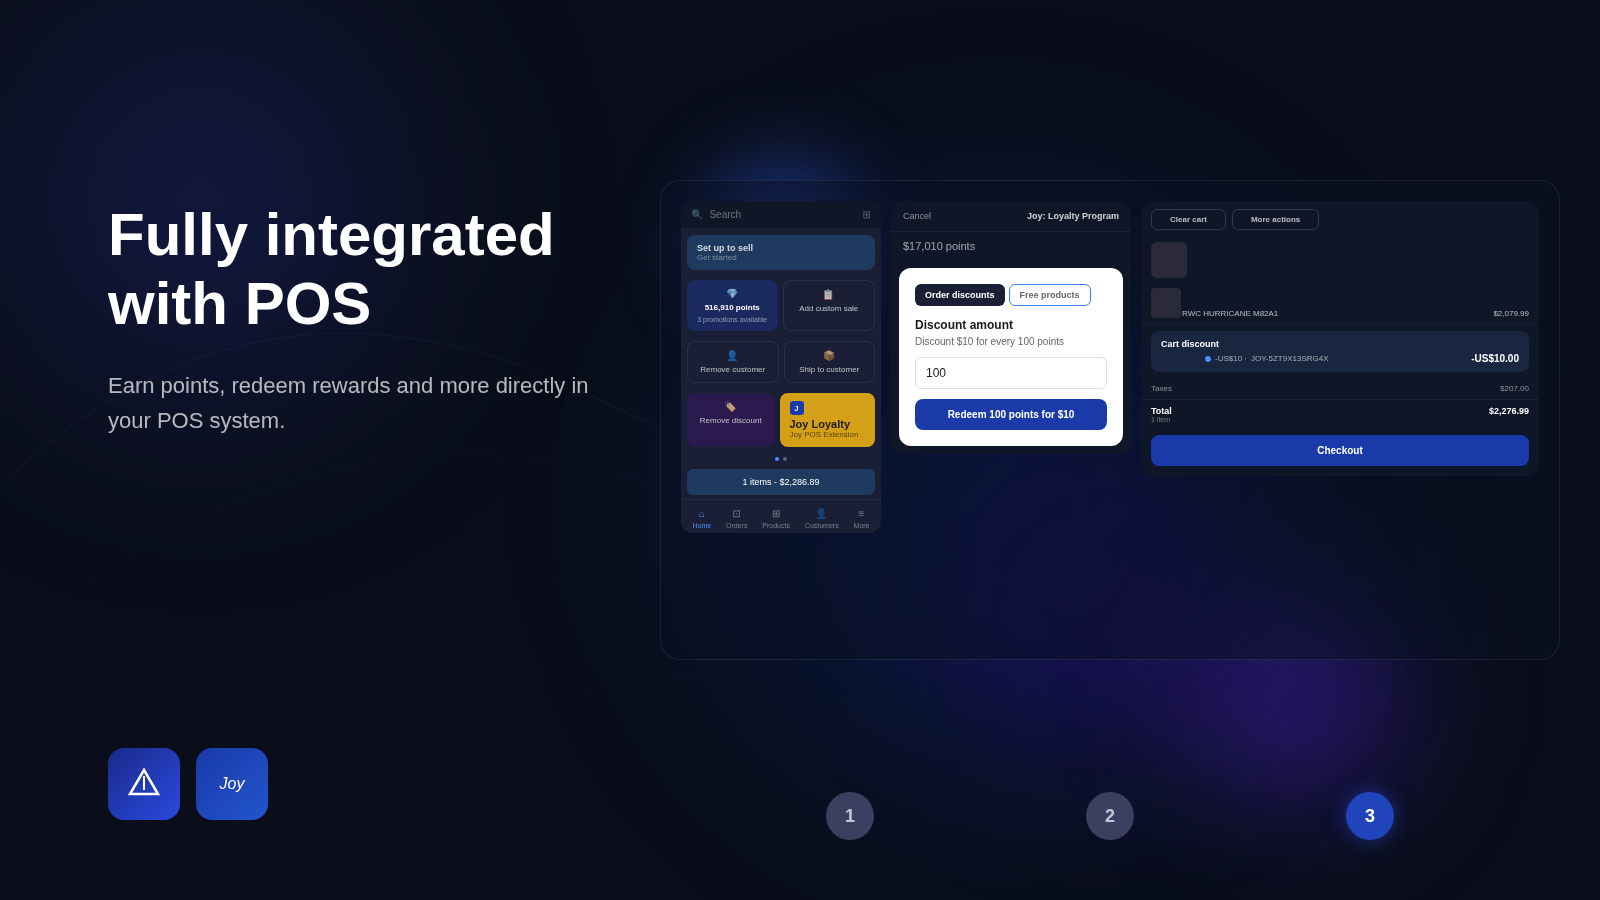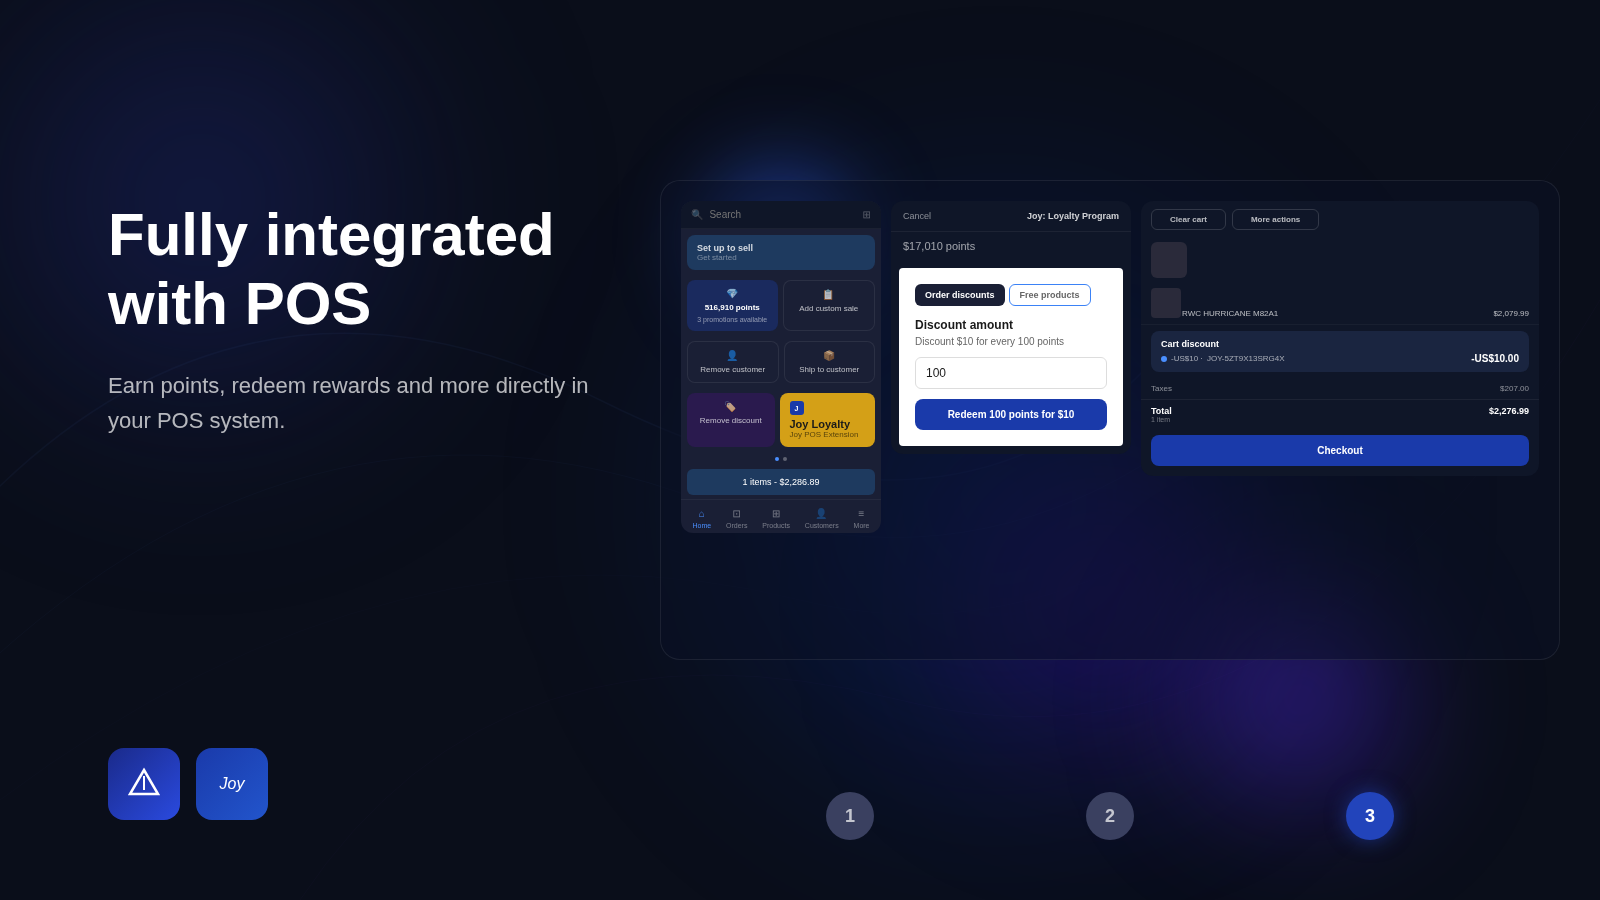--- a/index.html
+++ b/index.html
@@ -256,21 +256,21 @@
     }
     .lp-points {
       font-size: 11px;
       color: rgba(255,255,255,0.6);
       padding: 8px 12px;
     }
     
     .discount-modal {
       margin: 8px;
       background: #ffffff;
-      border-radius: 4px;
+      border-radius: 12px;
       padding: 16px;
       position: relative;
       z-index: 2;
     }
     .discount-tabs {
       display: flex;
       gap: 4px;
       margin-bottom: 12px;
     }
     .disc-tab {
@@ -387,20 +387,21 @@
     .cart-discount-title {
       font-size: 9px;
       font-weight: 700;
       color: #fff;
       margin-bottom: 4px;
     }
     .cart-discount-details {
       display: flex;
       justify-content: space-between;
       align-items: center;
+      margin-left: 44px;
     }
     .discount-badge {
       display: flex;
       align-items: center;
       gap: 4px;
       font-size: 8px;
       color: rgba(255,255,255,0.6);
     }
     .discount-dot {
       width: 6px; height: 6px;

